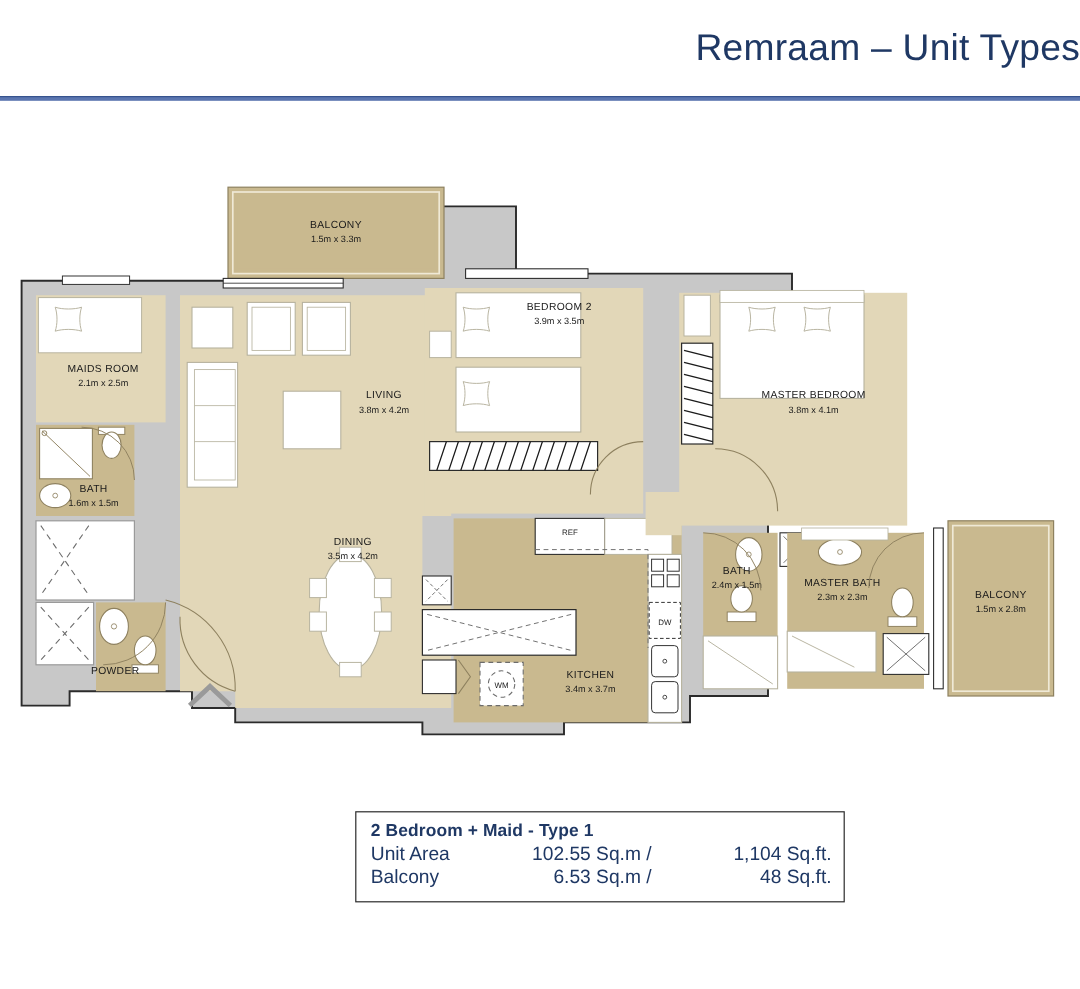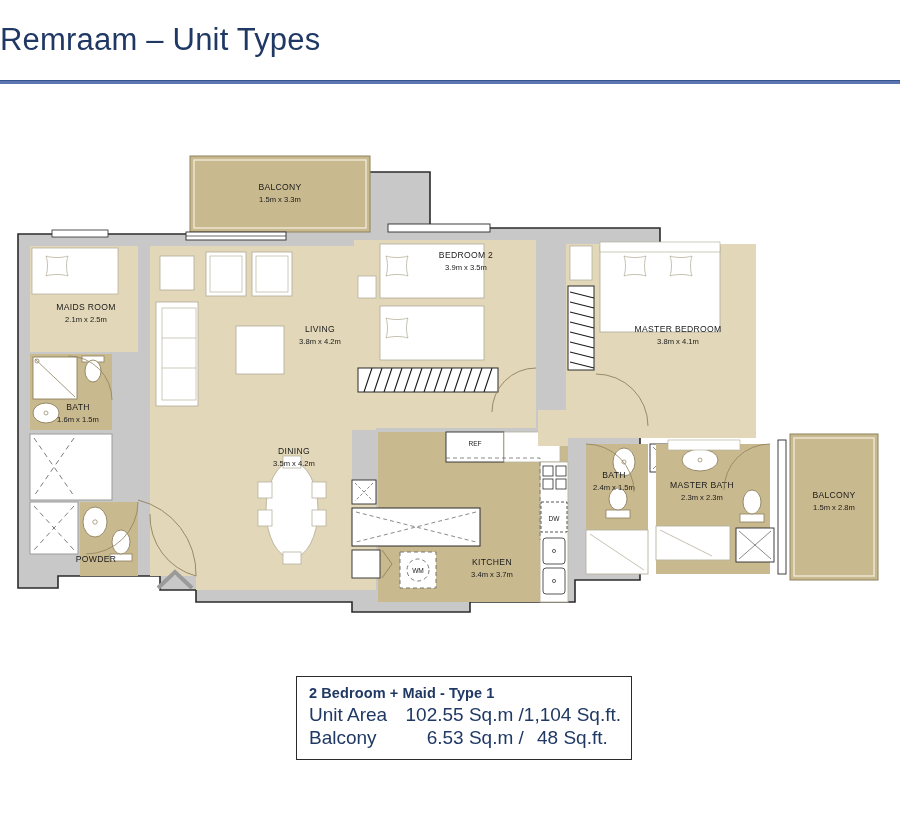--- a/index.html
+++ b/index.html
@@ -2,55 +2,55 @@
 <html><head>
 <meta charset="utf-8">
 <style>
   html,body{margin:0;padding:0;}
   body{
     width:900px;height:824px;background:#ffffff;
     font-family:"Liberation Sans", sans-serif;
     overflow:hidden;position:relative;
   }
   #page-title{
-    text-align:left;
+    text-align:right;
     color:#1f3864;
     font-size:31px;
     font-weight:400;
     letter-spacing:.2px;
     padding-top:22px;
     margin:0;
   }
   #title-rule{
     margin:22px 0 0 0;
     height:3px;
     background:#5b76b0;
     border-top:1px solid #36538e;
     width:100%;
   }
   #plan-wrap{position:absolute;left:0;top:110px;width:900px;height:560px;}
   svg{display:block;}
   .rm-label{font-family:"Liberation Sans",sans-serif;fill:#1a1a1a;font-size:8.6px;letter-spacing:.3px;text-anchor:middle;}
   .rm-dim{font-family:"Liberation Sans",sans-serif;fill:#1a1a1a;font-size:7.6px;text-anchor:middle;}
   .appl-label{font-family:"Liberation Sans",sans-serif;fill:#1a1a1a;font-size:6.6px;text-anchor:middle;}
   #legend{
-    position:absolute;left:296px;top:676px;width:336px;
+    position:absolute;left:296px;top:676px;width:408px;
     border:1.6px solid #2b2b2b;background:#fff;
     padding:8px 10px 9px 12px;box-sizing:border-box;
   }
   #legend-title{
     color:#1f3864;font-size:14.5px;font-weight:bold;margin:0 0 3px 0;letter-spacing:.1px;
   }
   table.legend-tbl{border-collapse:collapse;width:100%;}
   table.legend-tbl td{
-    color:#1f3864;font-size:19px;padding:0 0 1px 0;white-space:nowrap;
+    color:#1f3864;font-size:16px;padding:0 0 1px 0;white-space:nowrap;
   }
   td.lt-name{text-align:left;width:122px;}
   td.lt-metric{text-align:right;width:112px;padding-right:14px;}
-  td.lt-imperial{text-align:center;}
+  td.lt-imperial{text-align:right;}
 </style>
 </head>
 <body>
 
 <h1 id="page-title">Remraam – Unit Types</h1>
 <div id="title-rule"></div>
 
 <div id="plan-wrap">
 <svg width="900" height="560" viewBox="0 0 900 560">
   <defs>

